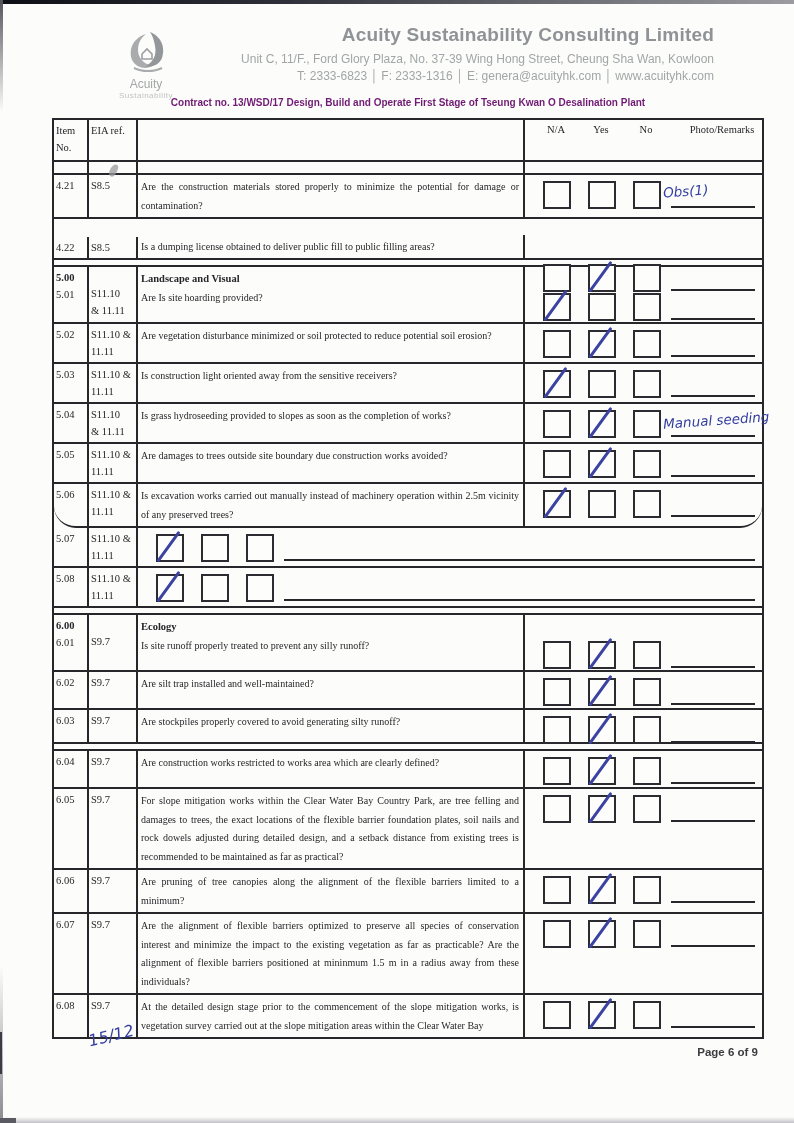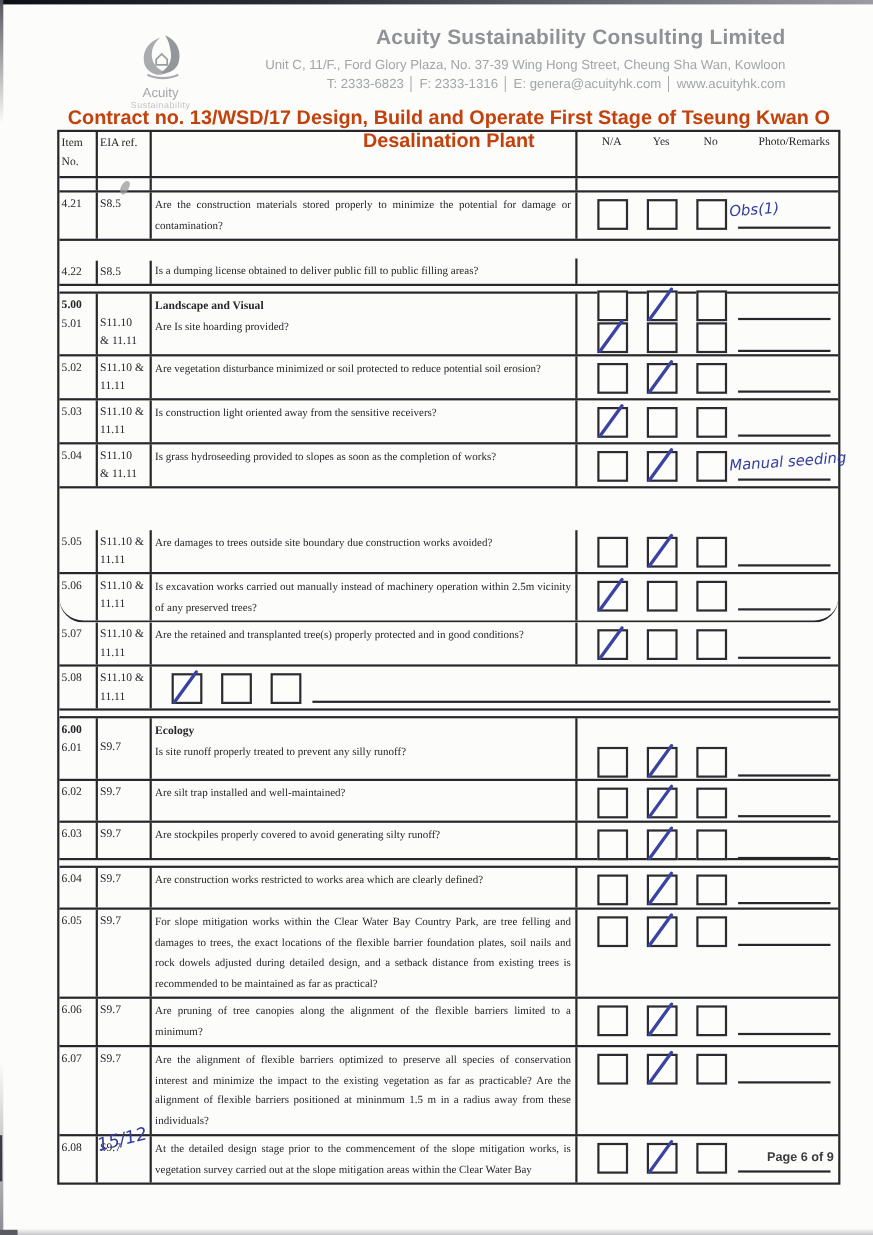--- a/index.html
+++ b/index.html
@@ -22,21 +22,21 @@
   .logo svg{display:block;margin:0 auto;}
   .logo-line1{font-family:"Liberation Sans",sans-serif;font-size:12px;color:#a4a6a8;margin-top:1px;}
   .logo-line2{font-family:"Liberation Sans",sans-serif;font-size:8px;color:#c0c2c4;letter-spacing:.5px;}
   .head-text{position:absolute;right:80px;top:0;text-align:right;font-family:"Liberation Sans",sans-serif;}
   .company{font-size:19px;font-weight:bold;color:#8f9296;letter-spacing:.2px;}
   .address{font-size:12px;color:#a2a5a8;margin-top:6px;}
   .contact{font-size:12px;color:#a2a5a8;margin-top:3px;}
 
   
   .doc-title{position:absolute;top:97px;left:52px;width:712px;text-align:center;
-             font-family:"Liberation Sans",sans-serif;font-weight:bold;font-size:18px;color:#c2410c;}
+             font-family:"Liberation Sans",sans-serif;font-weight:bold;font-size:10px;color:#701a75;}
 
   
   .checklist{position:absolute;left:52px;top:118px;width:712px;border:2px solid #26262b;box-sizing:border-box;}
   .row{display:flex;border-bottom:2px solid #26262b;box-sizing:border-box;position:relative;--bt:6px;}
   .row:last-child{border-bottom:none;justify-content:center;}
   .c-item{flex:0 0 30px;border-right:2px solid #26262b;padding:2px 1px 2px 2px;font-size:10.5px;line-height:17px;box-sizing:content-box;}
   .c-eia{flex:0 0 44px;border-right:2px solid #26262b;padding:2px 1px 2px 2px;font-size:10.5px;line-height:17px;white-space:pre-line;}
   .c-q{flex:0 0 378px;border-right:2px solid #26262b;padding:3px 4px 2px 3px;font-size:10px;line-height:18.5px;text-align:justify;}
   .c-q .sec-title{font-weight:bold;font-size:10.5px;text-align:left;}
   .c-checks{flex:1 1 auto;position:relative;}
@@ -216,21 +216,21 @@
           <div class="c-checks">
             <span class="cb cb-na"></span>
             <span class="cb cb-yes">
               <span class="tick"></span>
             </span>
             <span class="cb cb-no"></span>
             <span class="rline"></span>
             <span class="hand">Manual seeding</span>
           </div>
         </div>
-        <div class="row" style="min-height: 38px; margin-top: 38px; --bt: 6px;">
+        <div class="row" style="min-height: 38px; --bt: 6px;">
           <div class="c-item">5.05</div>
           <div class="c-eia">S11.10 &amp;
 11.11</div>
           <div class="c-q">
             <div>Are damages to trees outside site boundary due construction works avoided?</div>
           </div>
           <div class="c-checks">
             <span class="cb cb-na"></span>
             <span class="cb cb-yes">
               <span class="tick"></span>
@@ -252,23 +252,20 @@
             </span>
             <span class="cb cb-yes"></span>
             <span class="cb cb-no"></span>
             <span class="rline"></span>
           </div>
         </div>
         <div class="row" style="min-height: 40px; --bt: 6px;">
           <div class="c-item">5.07</div>
           <div class="c-eia">S11.10 &amp;
 11.11</div>
-          <div class="c-q">
-            <div>Are the retained and transplanted tree(s) properly protected and in good conditions?</div>
-          </div>
           <div class="c-checks">
             <span class="cb cb-na">
               <span class="tick"></span>
             </span>
             <span class="cb cb-yes"></span>
             <span class="cb cb-no"></span>
             <span class="rline"></span>
           </div>
         </div>
         <div class="row" style="min-height: 36px; --bt: 6px;">

